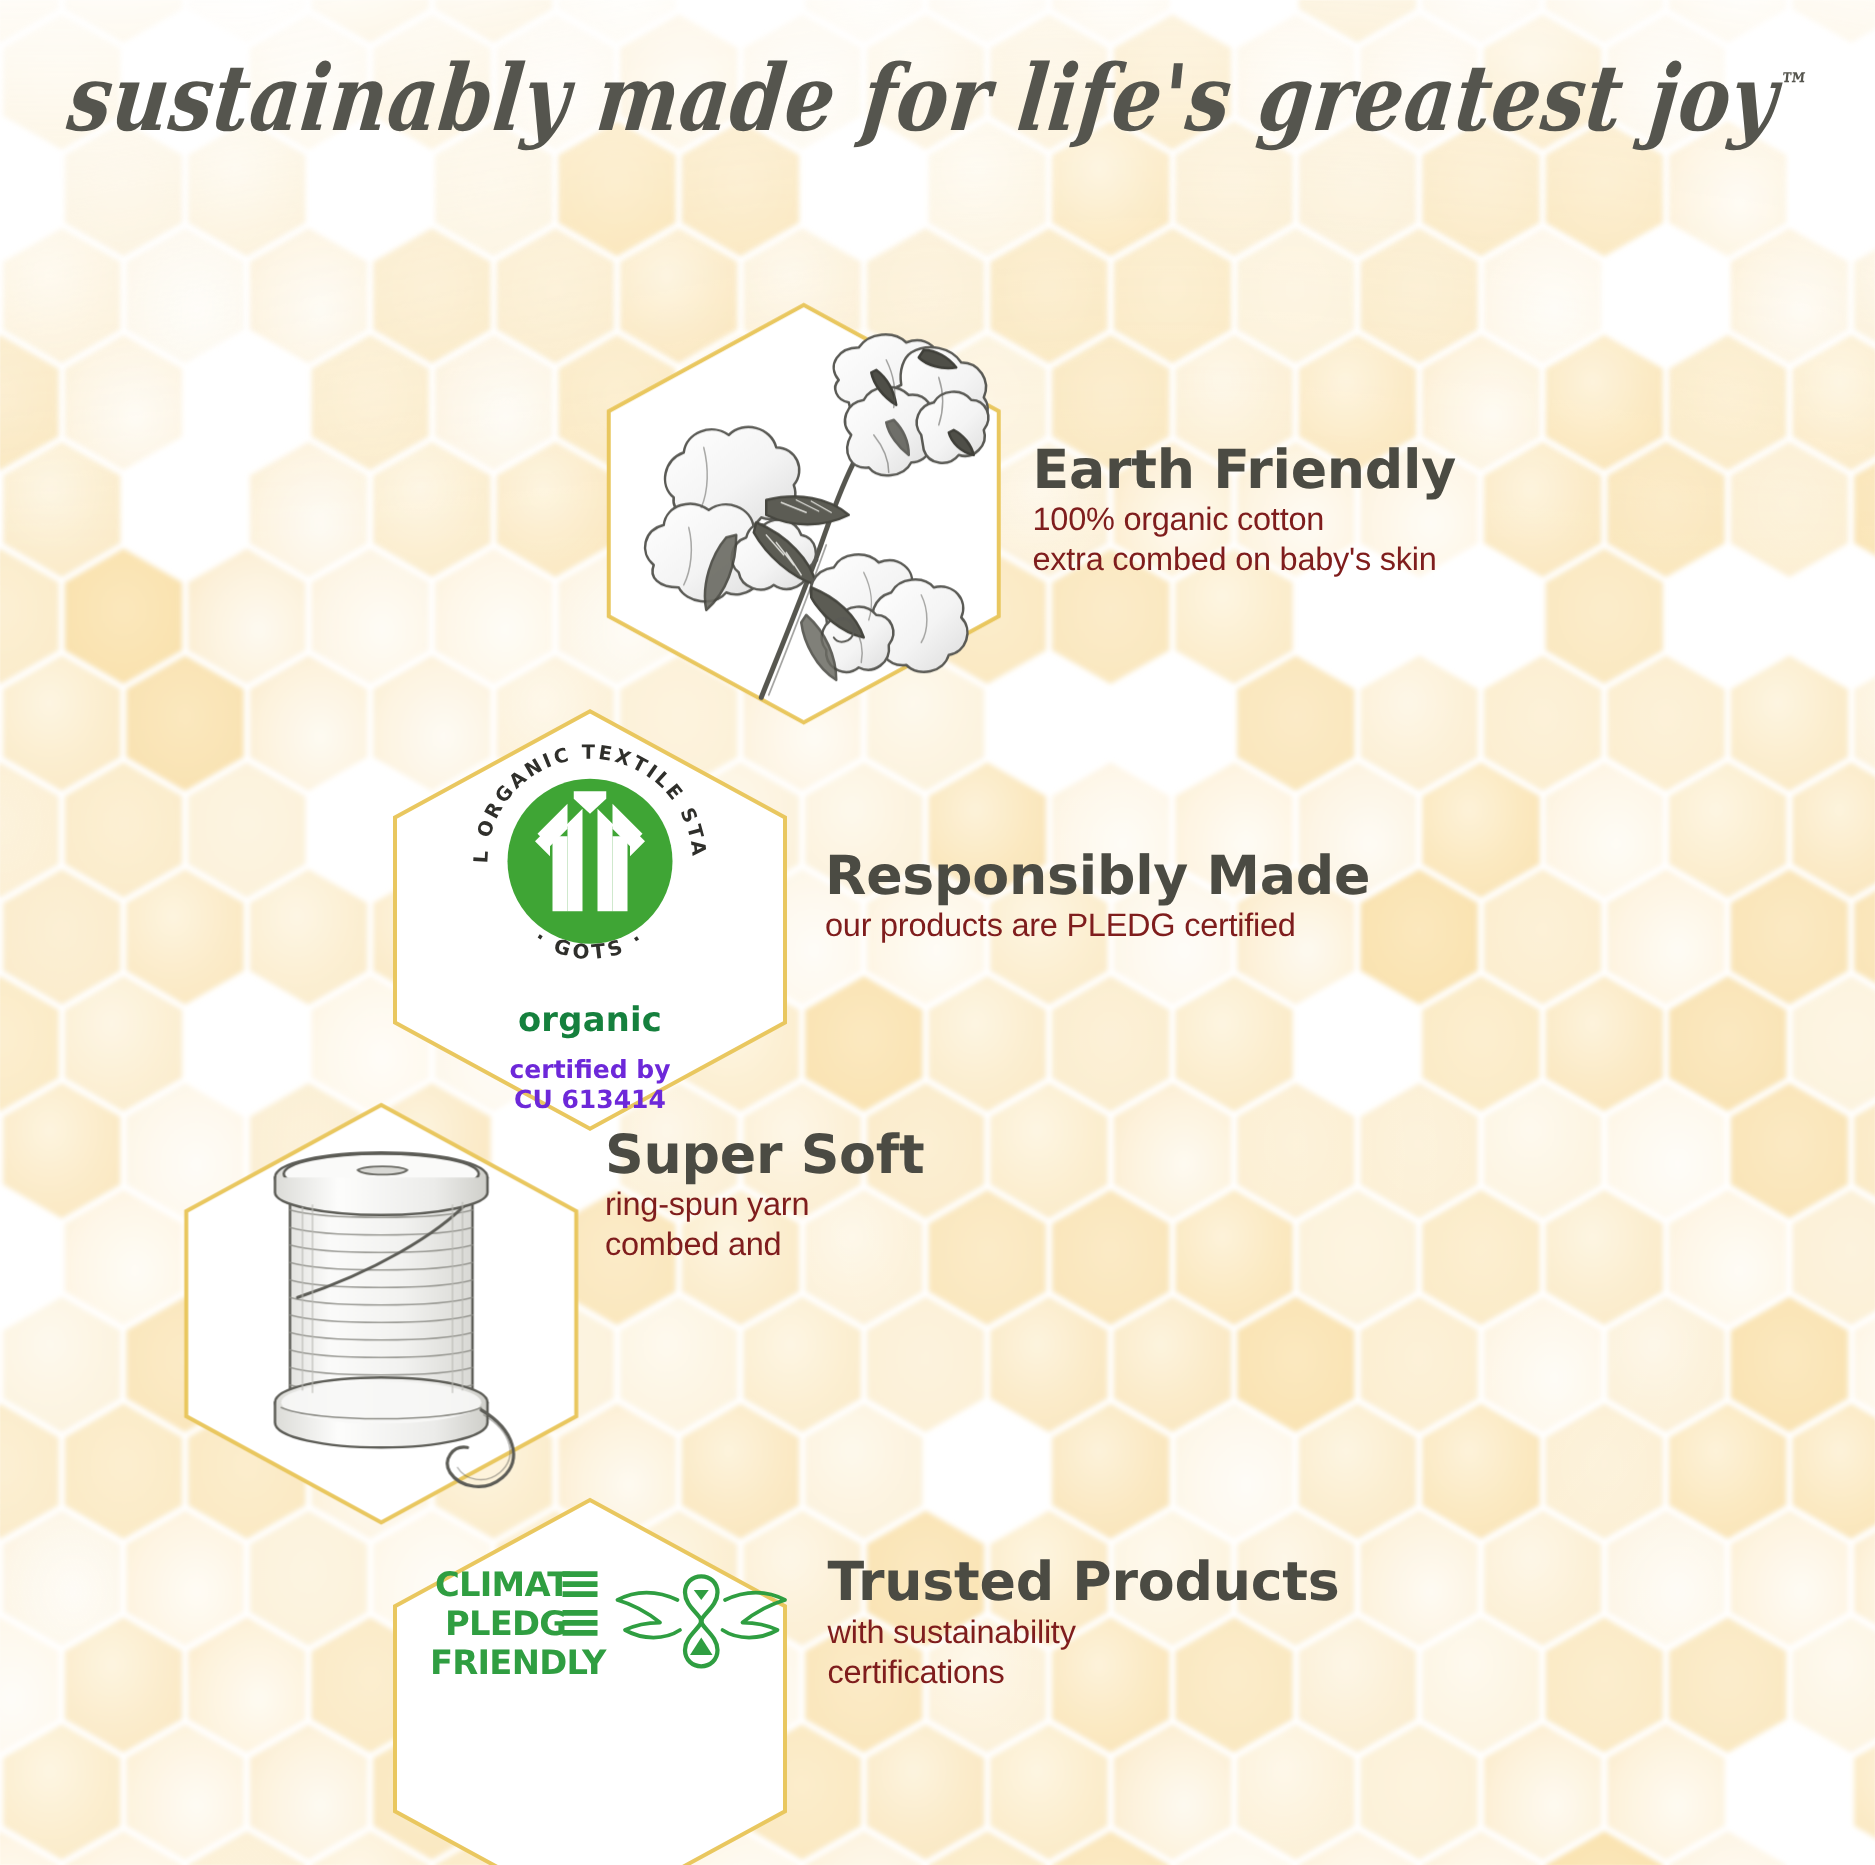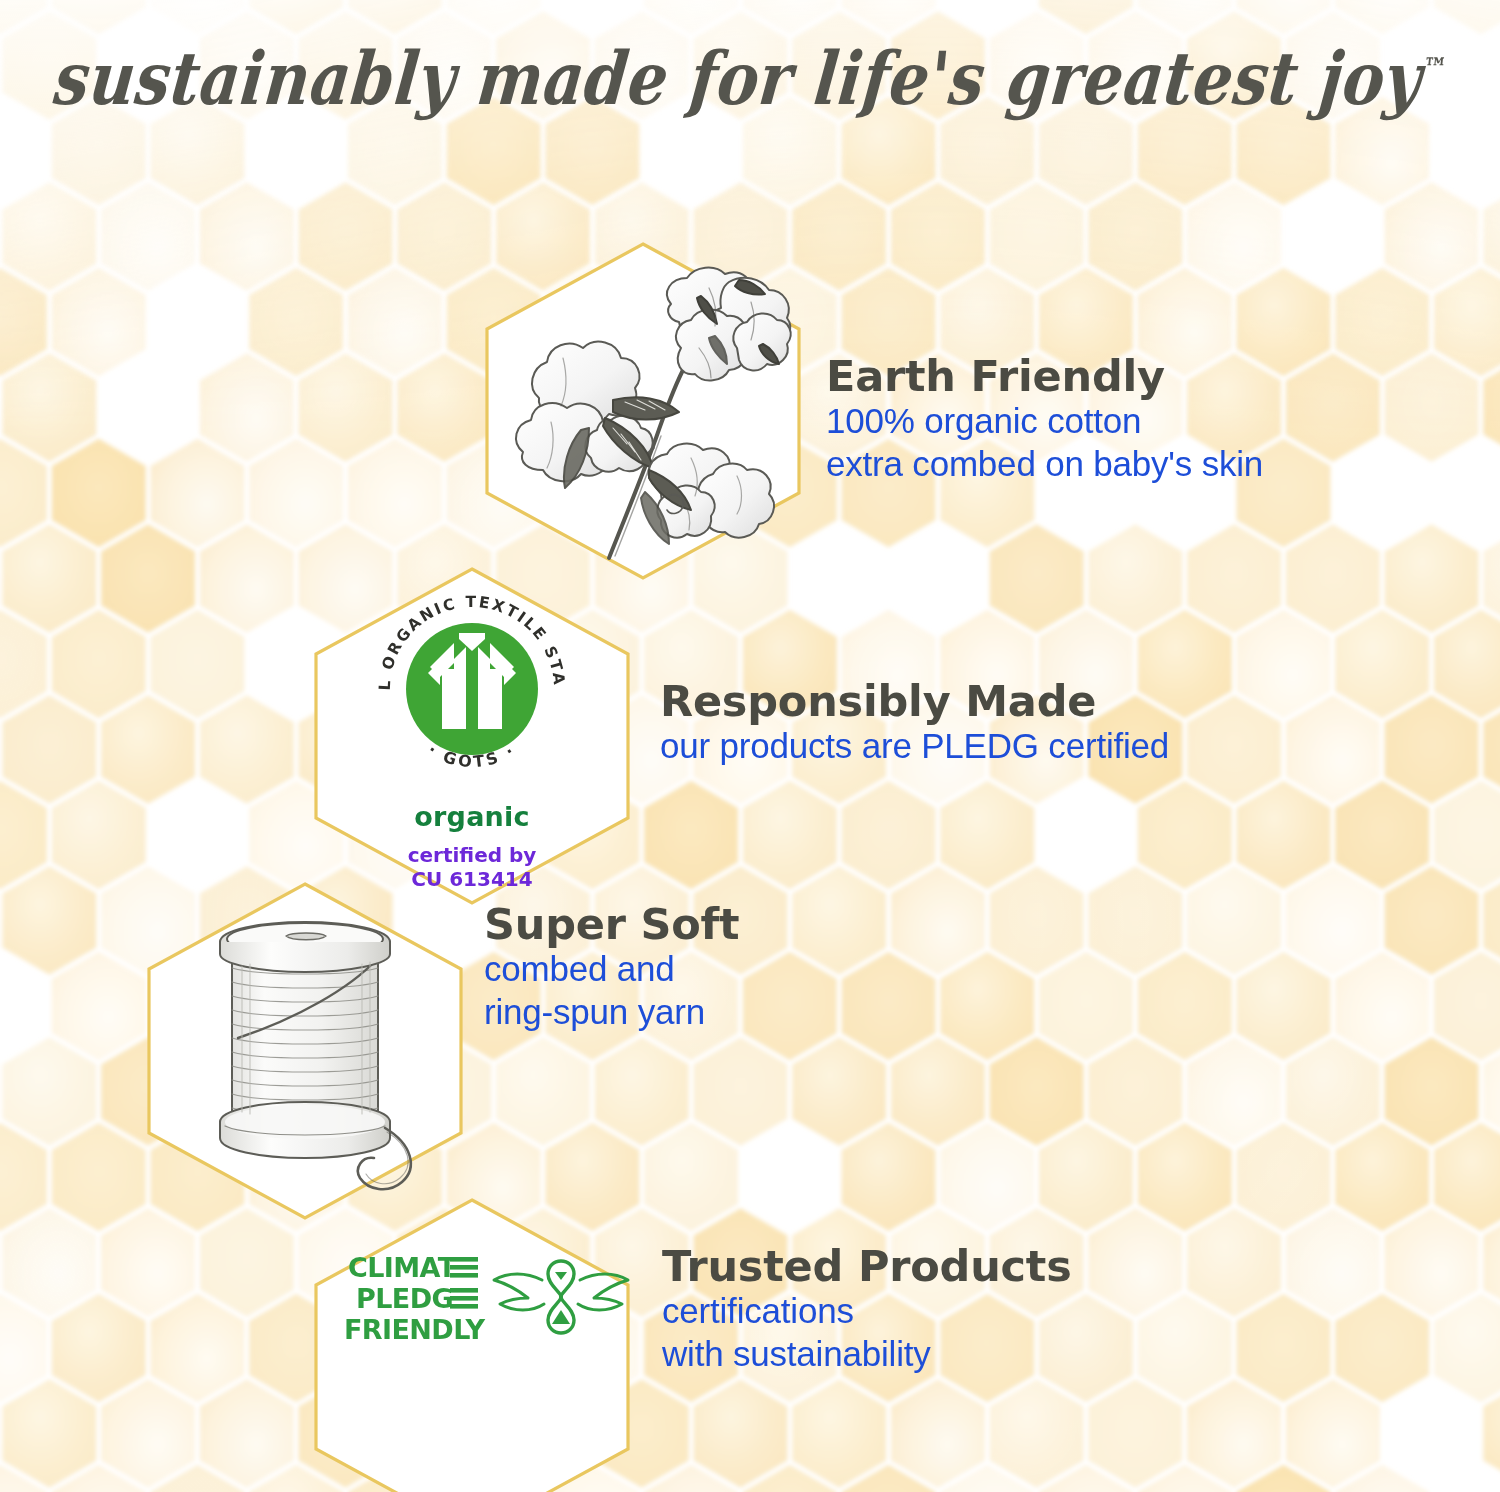--- a/index.html
+++ b/index.html
@@ -61,22 +61,22 @@
     font-weight:700;
     color:#4b4b43;
     font-size:43px;
     line-height:1.12;
     letter-spacing:-0.2px;
     white-space:nowrap;
   }
   .f-line{
     font-family:"Liberation Sans", sans-serif;
     font-weight:400;
-    color:#1d4ed8;
-    font-size:35px;
+    color:#7f1d1d;
+    font-size:26px;
     line-height:1.22;
     letter-spacing:-0.2px;
     white-space:nowrap;
   }
 
   
   .gots-organic{
     font-family:"DejaVu Sans", sans-serif;
     font-weight:700;font-size:27px;color:#15803d;
     letter-spacing:0.2px;text-align:center;
@@ -636,22 +636,22 @@
             <path d="M182 58 L182 208"></path>
             <path d="M190 56 L190 206"></path>
           </g>
         </g>
       </svg>
     </div>
   </div>
 
   <div class="feature-text" id="txt3" style="left:484px;top:900px;">
     <div class="f-title">Super Soft</div>
+    <div class="f-line">ring-spun yarn</div>
     <div class="f-line">combed and</div>
-    <div class="f-line">ring-spun yarn</div>
   </div>
 
   <div class="hex" id="hex4" style="left:312px;top:1196px;width:320px;height:342px;">
     <svg width="320" height="342" viewBox="0 0 320 342">
       <polygon class="plate" points="160,4 316,89 316,253 160,338 4,253 4,89"></polygon>
     </svg>
     <div class="hex-art" style="align-items:flex-start;padding-top:48px;">
       <svg width="260" height="112" viewBox="0 0 260 112">
         <g fill="#2f9e41" font-family="'DejaVu Sans', sans-serif" font-weight="700" font-size="27" letter-spacing="-0.6">
           <text x="6" y="33">CLIMAT</text>
@@ -680,17 +680,17 @@
         <g fill="#2f9e41">
           <path d="M213 28 L225 28 L219 36 Z"></path>
           <path d="M219 66 L228 80 L210 80 Z"></path>
         </g>
       </svg>
     </div>
   </div>
 
   <div class="feature-text" id="txt4" style="left:662px;top:1242px;">
     <div class="f-title">Trusted Products</div>
+    <div class="f-line">with sustainability</div>
     <div class="f-line">certifications</div>
-    <div class="f-line">with sustainability</div>
   </div>
 
 </div>
 
 </body></html>

